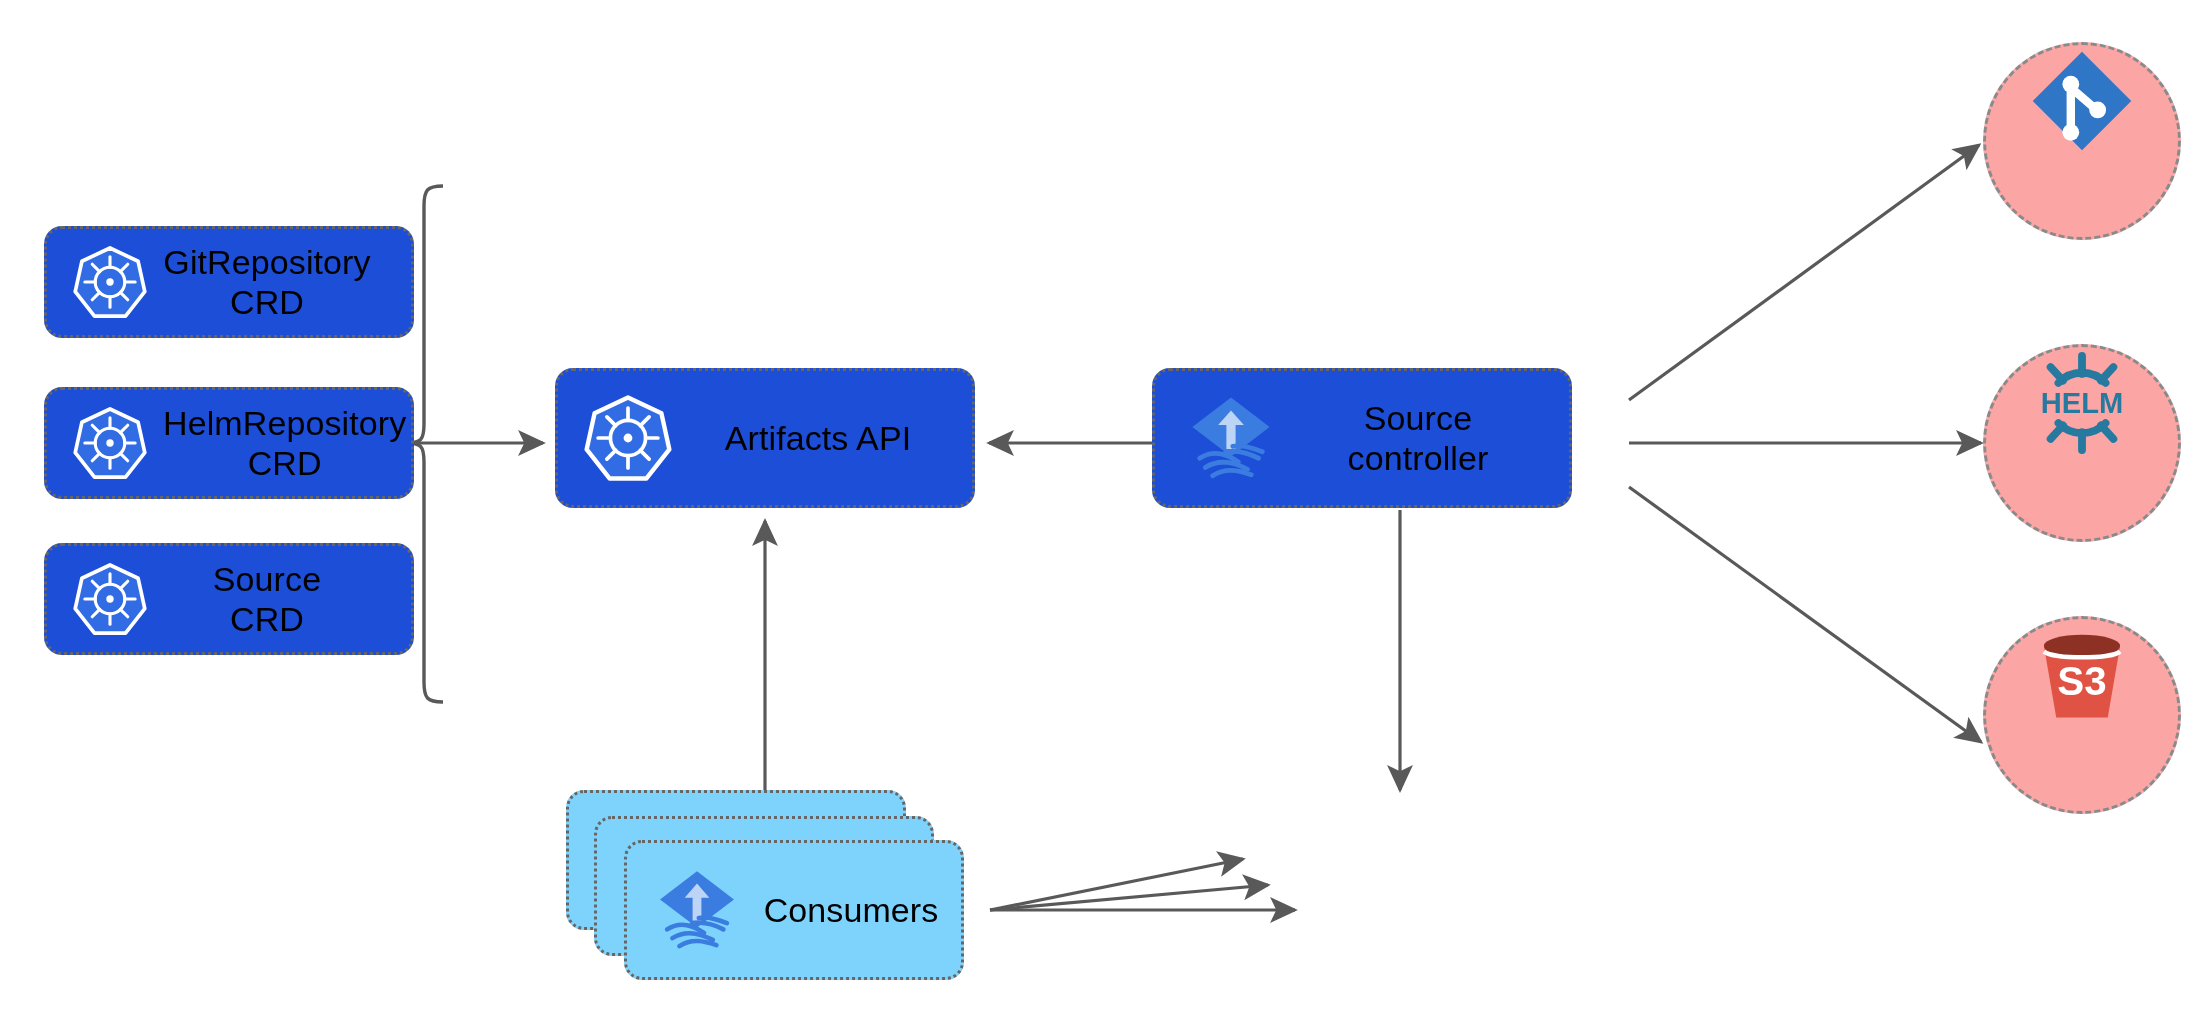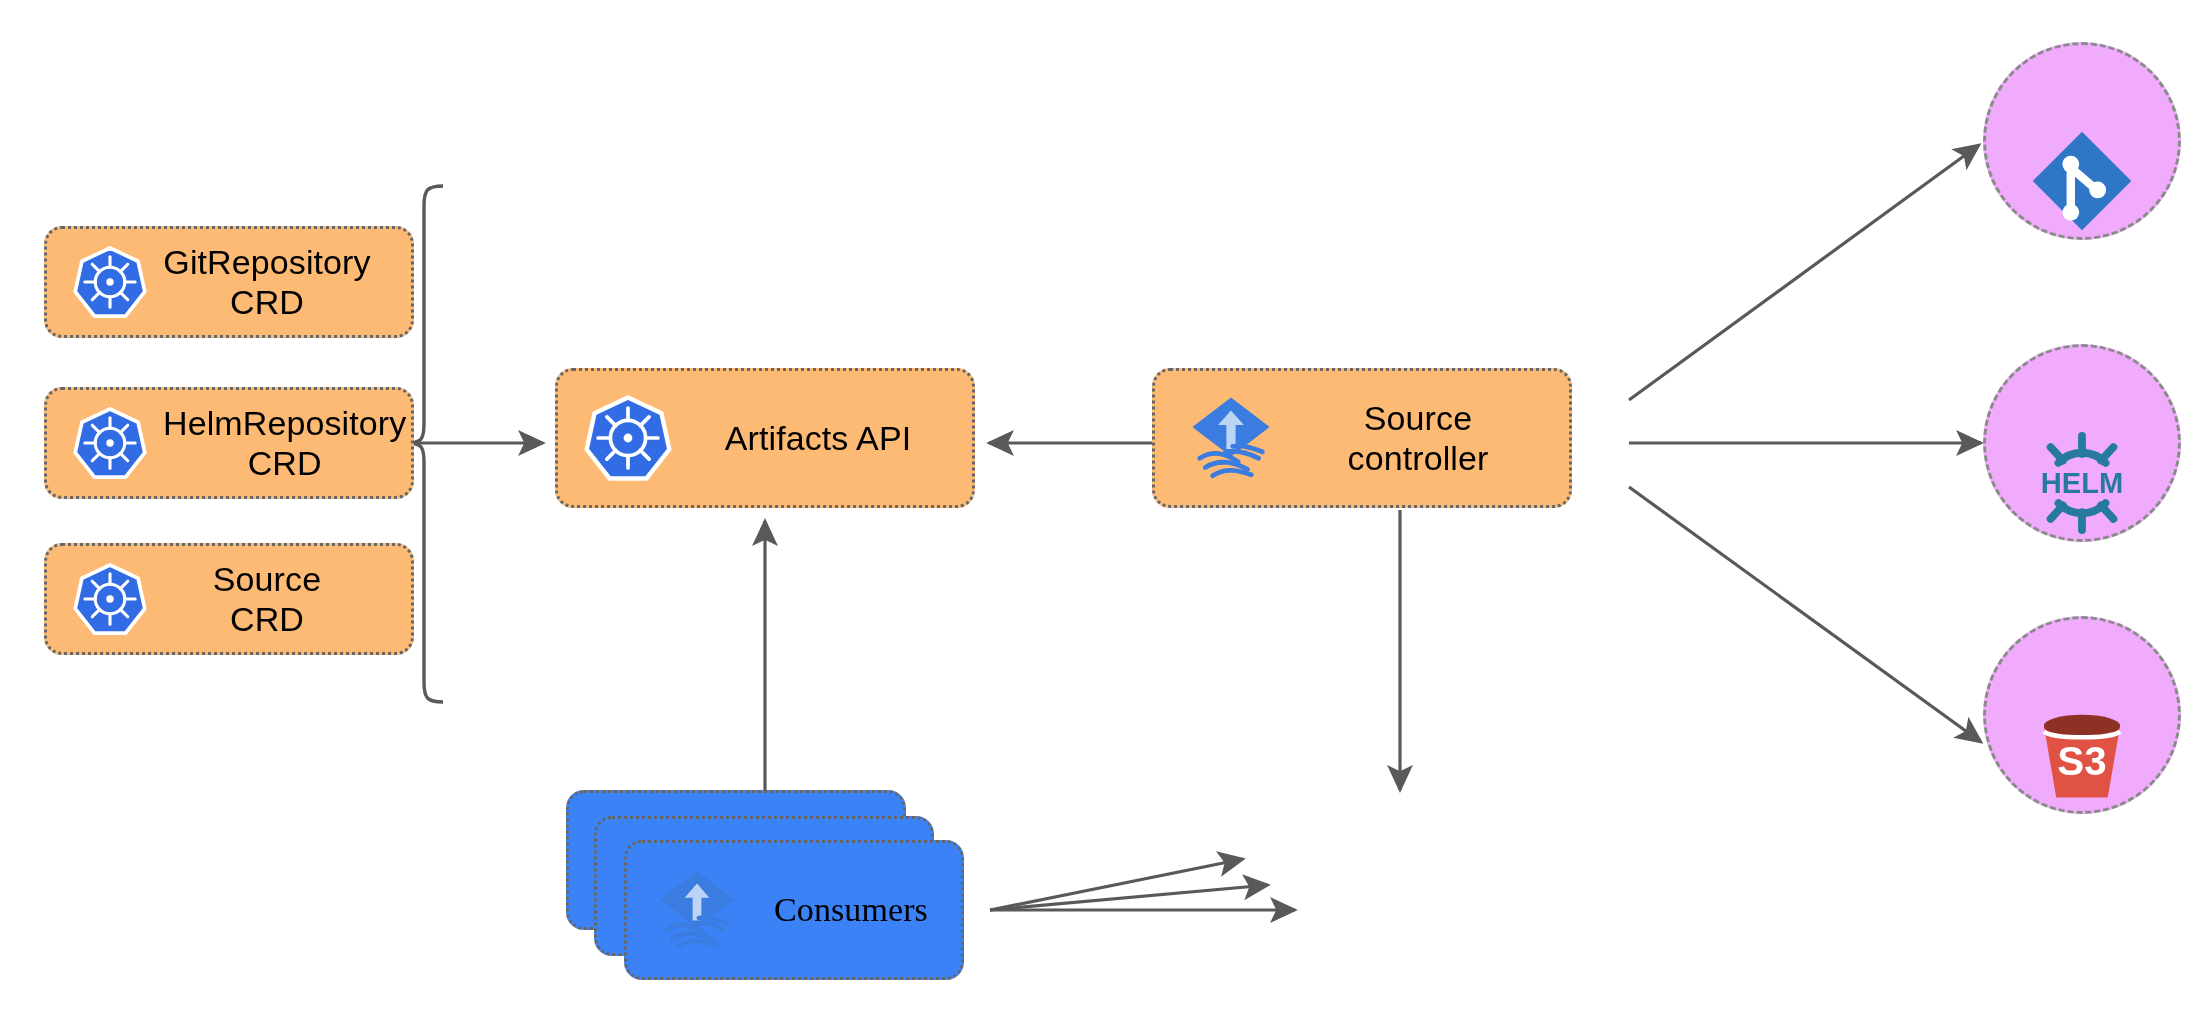--- a/index.html
+++ b/index.html
@@ -28,21 +28,21 @@
     width: 2196px;
     height: 1030px;
     pointer-events: none;
     z-index: 1;
   }
 
   
   .node {
     position: absolute;
     box-sizing: border-box;
-    background: #fdba74;
+    background: #1d4ed8;
     border: 3px dotted #666666;
     border-radius: 18px;
     display: flex;
     align-items: center;
     z-index: 3;
   }
   .node-label {
     font-size: 34px;
     line-height: 1.18;
     color: #000000;
@@ -88,44 +88,43 @@
   .srcctl .node-label { flex: 1 1 auto; text-align: center; padding-right: 10px; }
 
   
   .stack {
     position: absolute;
     z-index: 2;
   }
   .stack .card {
     position: absolute;
     box-sizing: border-box;
-    background: #3b82f6;
+    background: #7dd3fc;
     border: 3px dotted #666666;
     border-radius: 18px;
-    font-family: Liberation Serif, serif;
   }
   .stack .card.front {
     display: flex;
     align-items: center;
     z-index: 4;
   }
   .stack .card.front .icon-wrap { flex: 0 0 auto; }
   .stack .card.front .node-label { flex: 1 1 auto; text-align: center; }
 
   
   .ext-circle {
     position: absolute;
     box-sizing: border-box;
     width: 198px;
     height: 198px;
     border-radius: 50%;
     border: 3px dashed #8a8a8a;
-    background: #f0abfc;
+    background: #fca5a5;
     display: flex;
-    align-items: flex-end;
+    align-items: flex-start;
     justify-content: center;
     z-index: 3;
   }
   .ext-circle .icon-wrap {
     width: 112px;
     height: 112px;
   }
 
   .icon-wrap { display: block; }
   .icon-wrap svg { width: 100%; height: 100%; display: block; }

